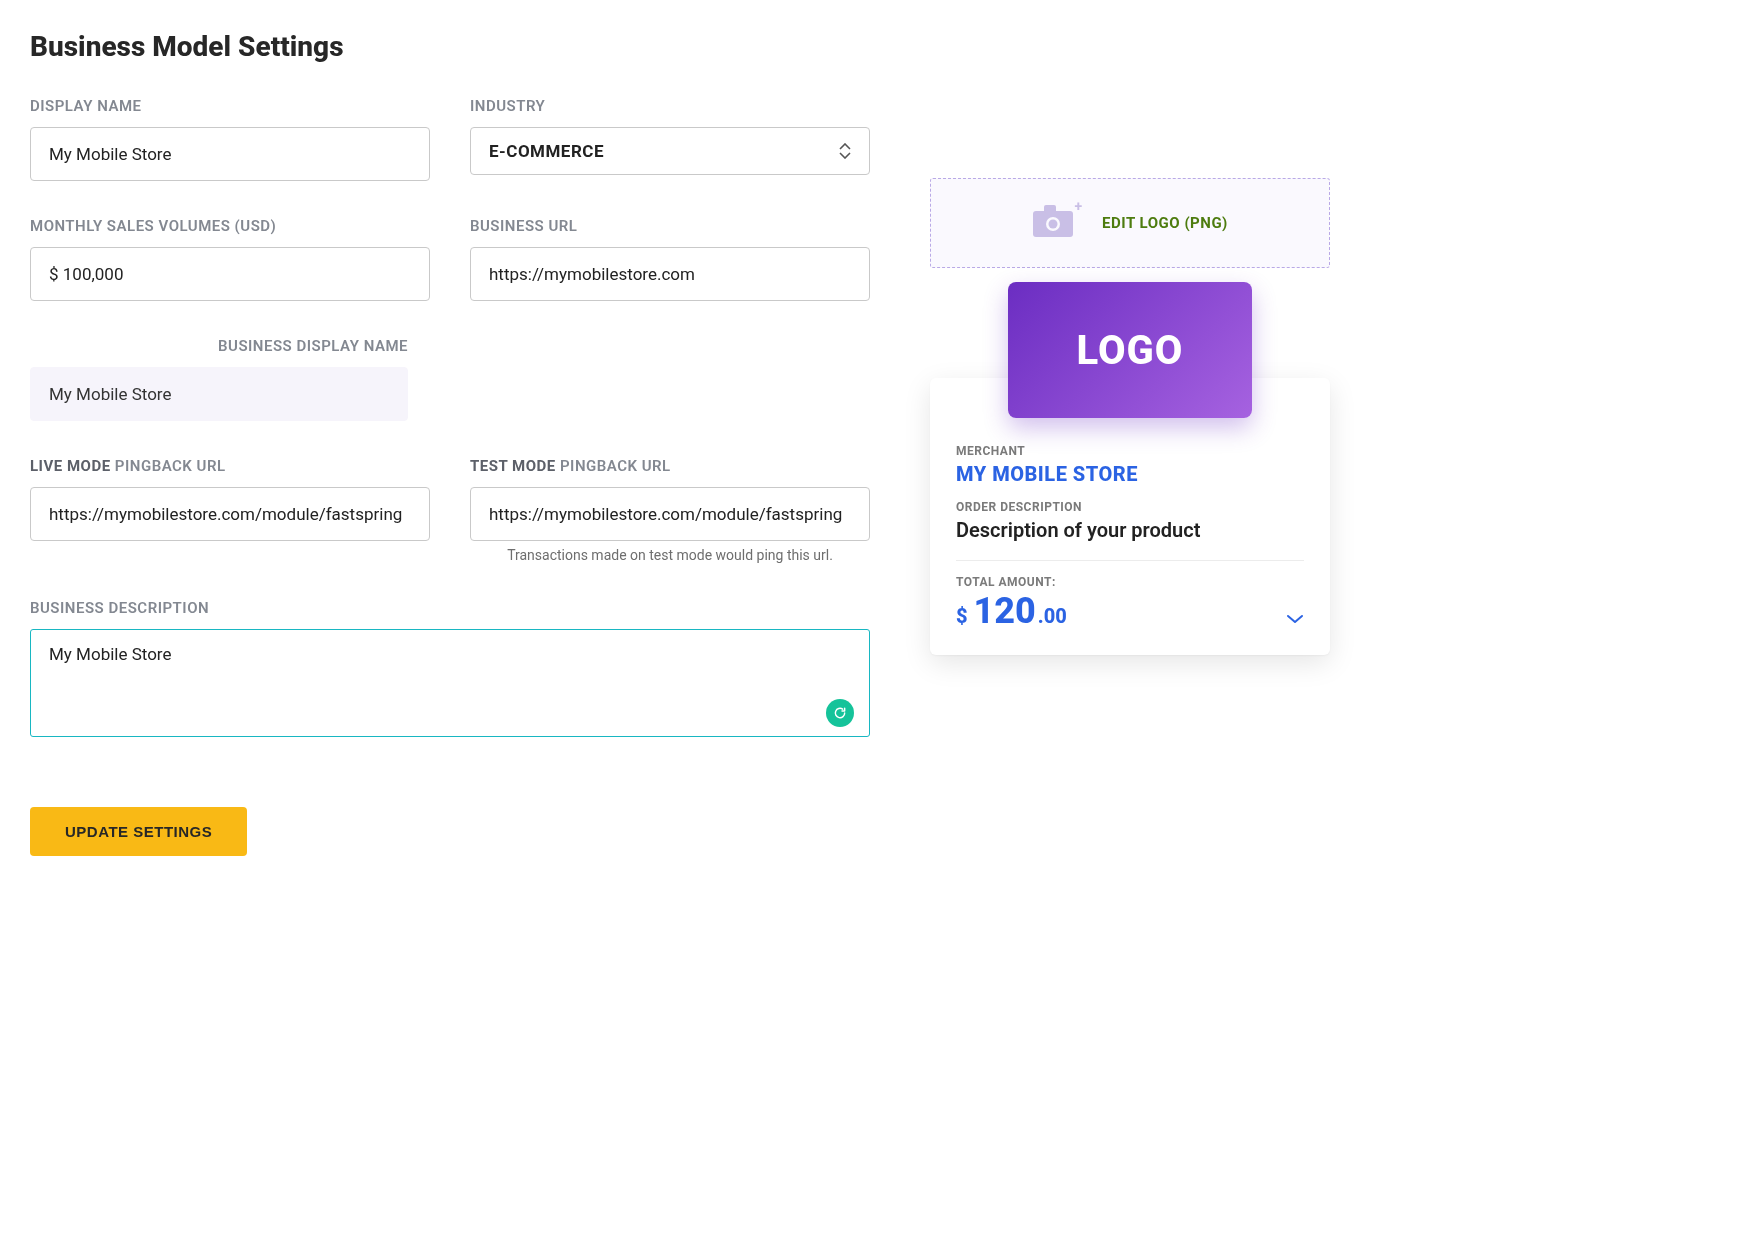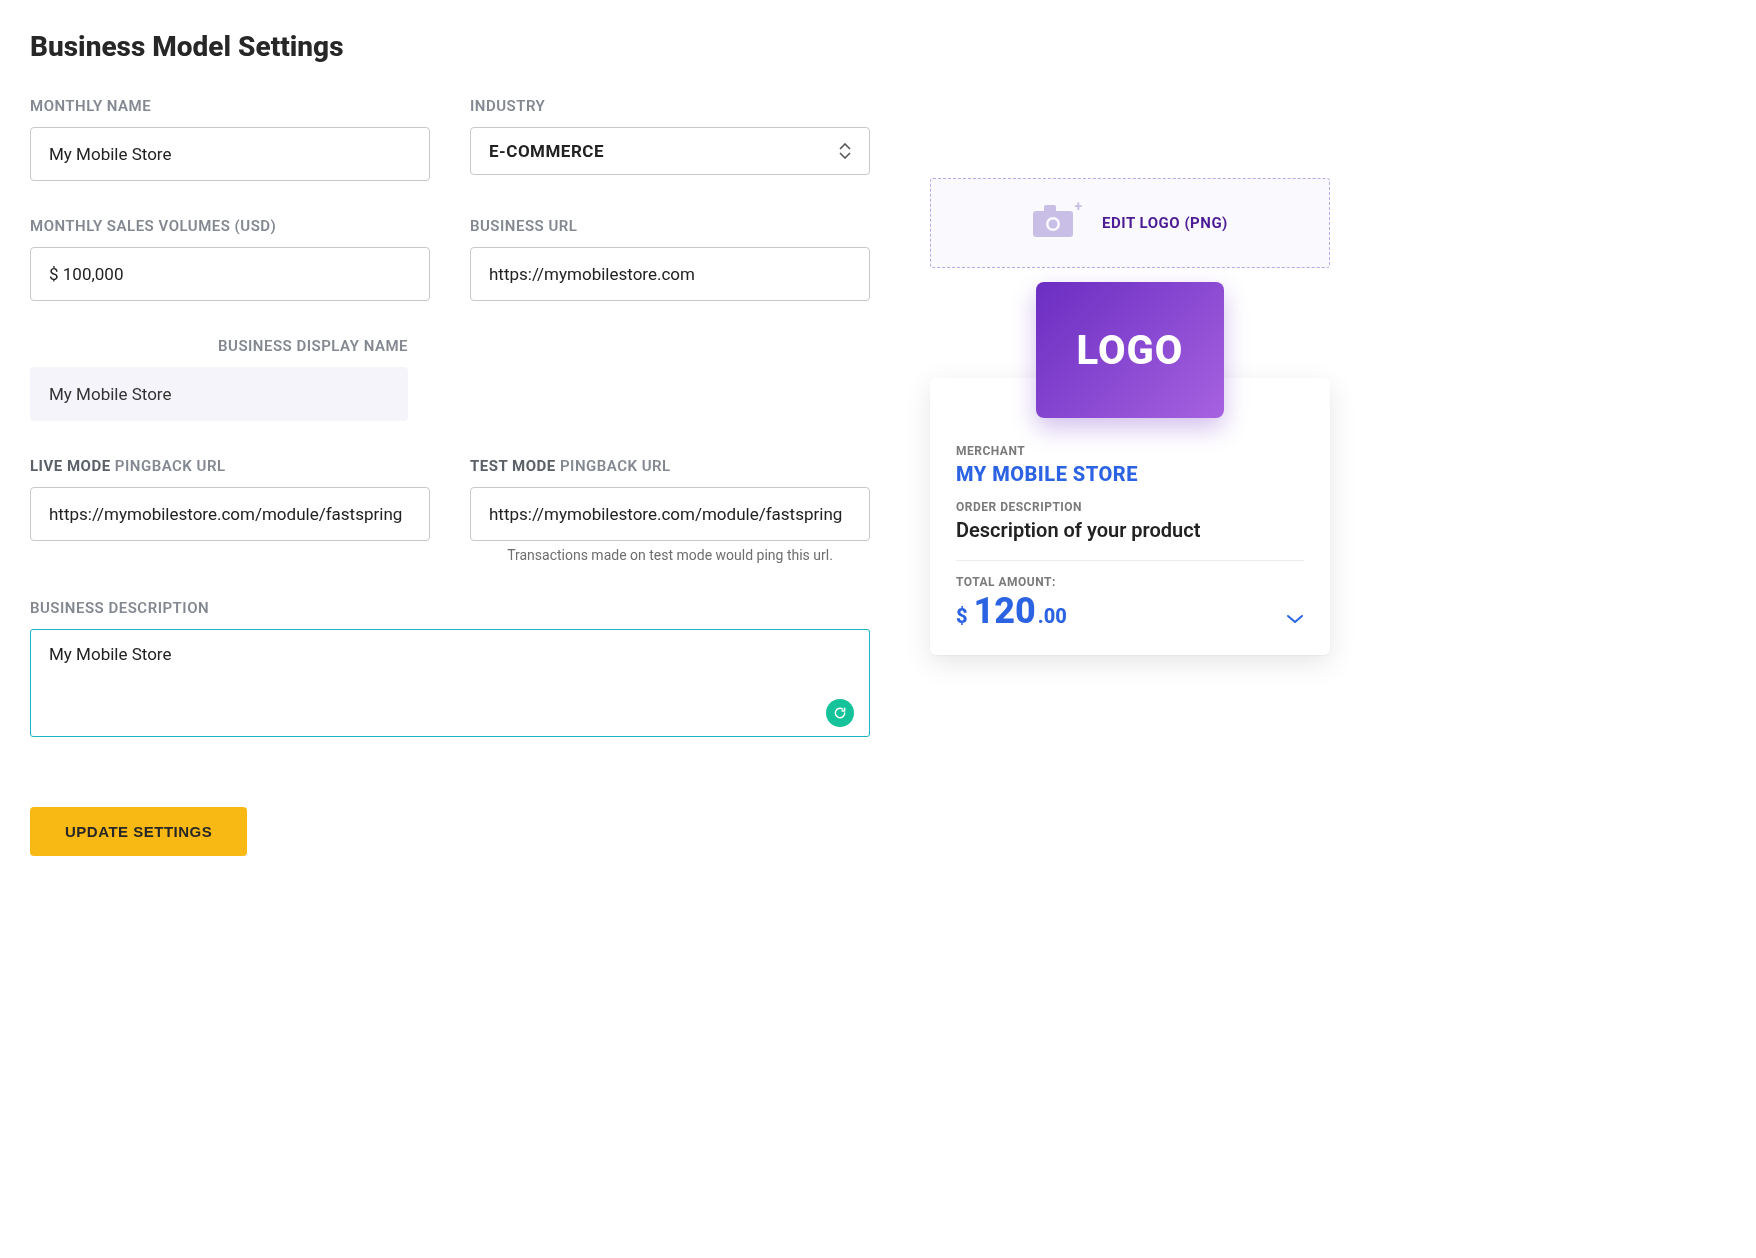--- a/index.html
+++ b/index.html
@@ -127,37 +127,37 @@
     }
     .camera-icon { color: #c9bfe6; position:relative; }
     .camera-icon .plus {
       position:absolute; top:-6px; right:-8px;
       font-size:14px; font-weight:700; color:#c9bfe6;
     }
     .logo-upload-label {
       font-size: 15px;
       font-weight:700;
       letter-spacing:0.5px;
-      color: #4c1d95;
+      color: #4d7c0f;
     }
 
     .preview-card {
       margin-top: 110px;
       background: #fff;
       border-radius: 6px;
       box-shadow: 0 8px 28px rgba(0,0,0,0.10), 0 1px 2px rgba(0,0,0,0.04);
       padding: 24px 26px 26px;
       position: relative;
     }
     .logo-block {
       position: absolute;
       top: -96px;
       left: 50%;
       transform: translateX(-50%);
-      width: 188px; height: 136px;
+      width: 244px; height: 136px;
       border-radius: 8px;
       background: linear-gradient(135deg, #6b2dc2 0%, #a662e0 100%);
       color: #fff;
       display:flex; align-items:center; justify-content:center;
       font-size: 40px; font-weight:800; letter-spacing:1px;
       box-shadow: 0 10px 24px rgba(107,45,194,0.30);
     }
     .preview-spacer { height: 42px; }
     .preview-label { font-size: 12px; letter-spacing:0.5px; color:#7a7a7a; font-weight:700; margin-bottom:4px; }
     .merchant-name { font-size: 20px; font-weight:800; color:#2b63e3; letter-spacing:0.5px; margin-bottom:14px; }
@@ -175,21 +175,21 @@
   </style>
 </head>
 <body>
 
 <div class="container">
   <div class="form-col">
     <h1 class="page-title">Business Model Settings</h1>
 
     <div class="row">
       <div class="field">
-        <label class="field-label">MONTHLY NAME</label>
+        <label class="field-label">DISPLAY NAME</label>
         <input class="text-input" type="text" value="My Mobile Store" style="">
       </div>
       <div class="field">
         <label class="field-label">INDUSTRY</label>
         <div class="select-box">
           <span>E-COMMERCE</span>
           <span class="chevrons">
             <svg width="12" height="8" viewBox="0 0 12 8">
                 <path d="M1 6 L6 1 L11 6" fill="none" stroke="currentColor" stroke-width="1.6"></path>
               </svg>

